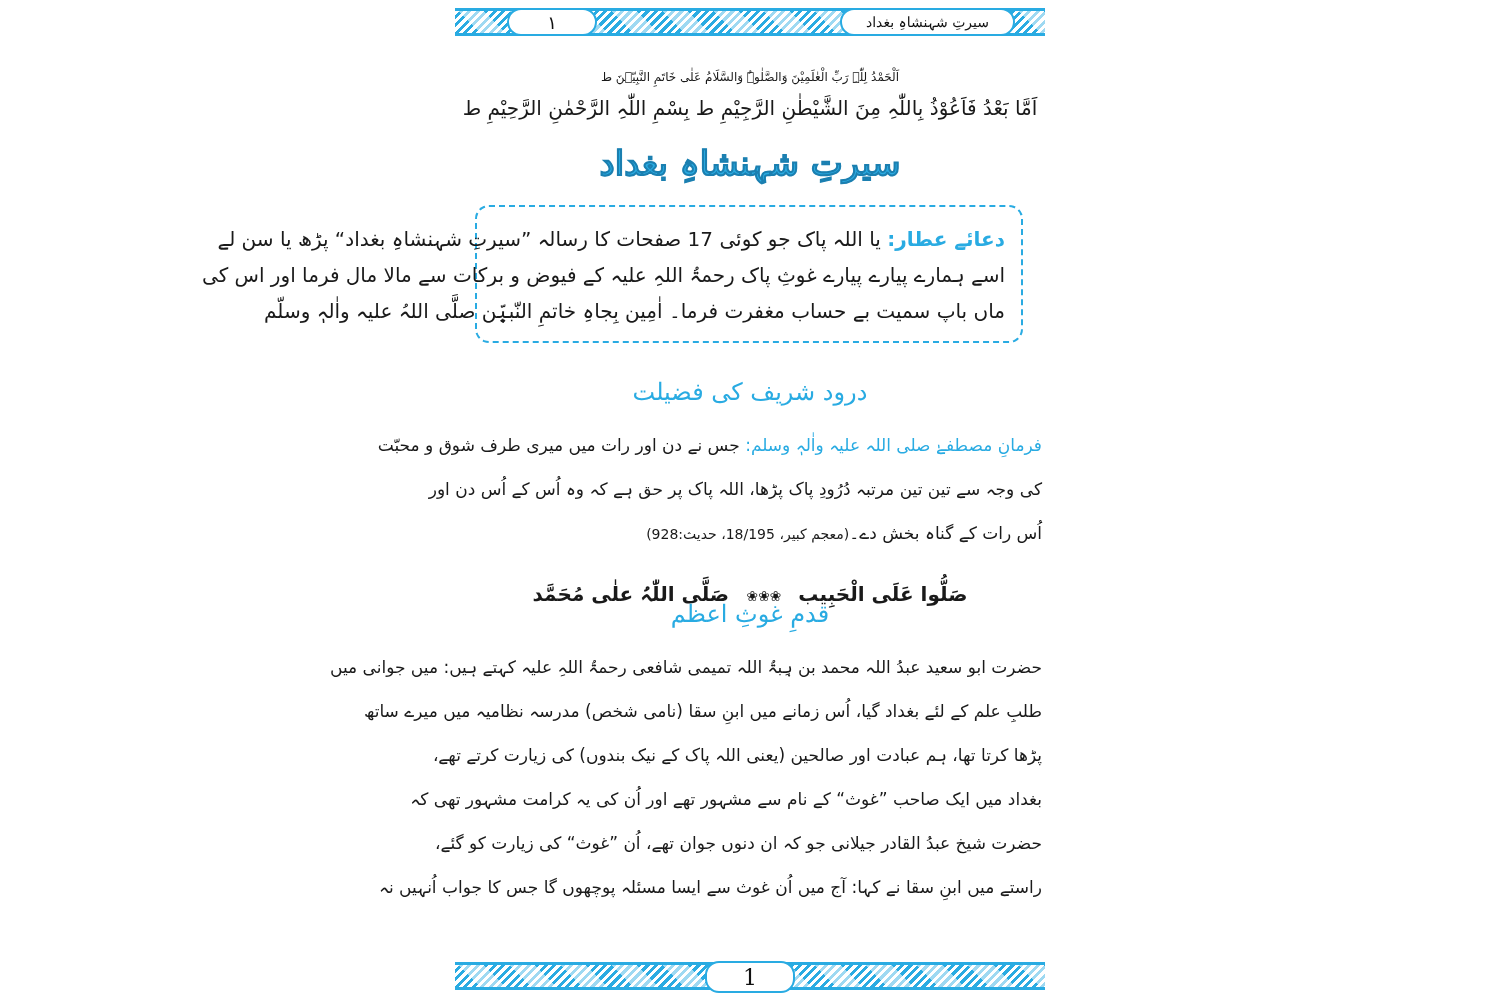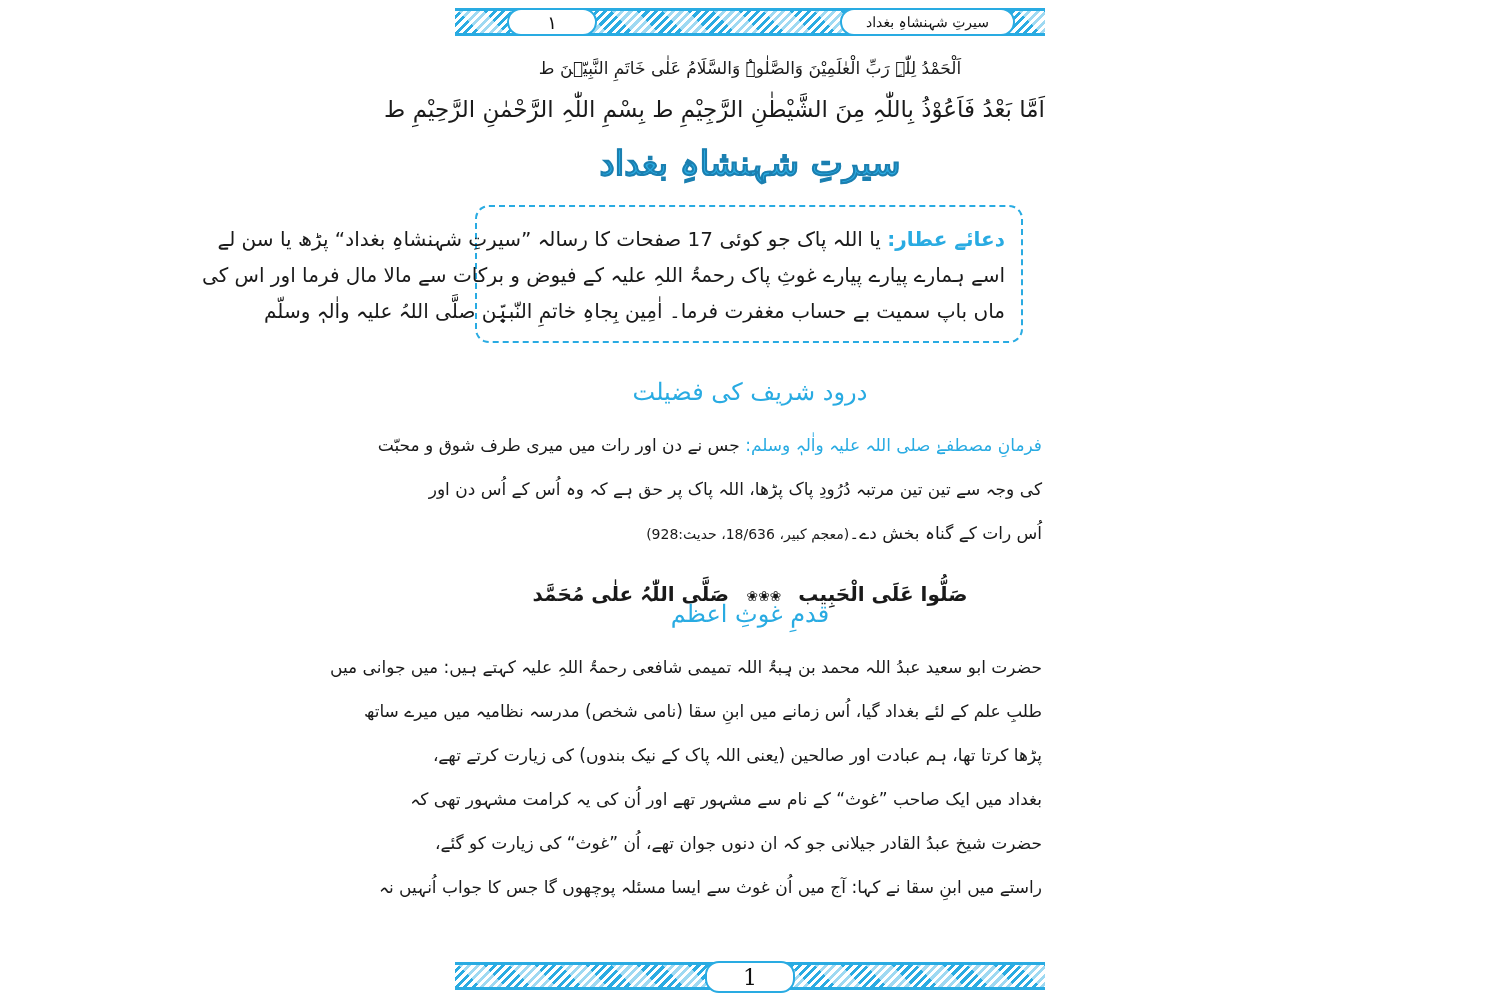--- a/index.html
+++ b/index.html
@@ -22,22 +22,22 @@
           border:2px solid #29abe2; border-radius:14px; z-index:2;
           display:flex; align-items:center; justify-content:center;
           font-family:"DejaVu Serif", serif; font-size:18px; color:#111; box-sizing:border-box; }
   .pill.num-top { left:52px; width:90px; }
   .pill.title-top { left:385px; width:175px; font-size:14px; direction:rtl; }
   .pill.num-bottom { left:250px; width:90px; top:-4px; height:32px; font-size:22px; }
 
   .rtl { direction:rtl; unicode-bidi:embed; }
   .line { position:absolute; left:0; width:590px; text-align:center; white-space:nowrap; }
 
-  .arabic1 { top:58px; font-size:17px; }
-  .arabic2 { top:96px; font-size:23px; }
+  .arabic1 { top:70px; font-size:12px; }
+  .arabic2 { top:96px; font-size:20px; }
 
   .logo-title { top:143px; font-size:34px; font-weight:bold; color:#29abe2;
                 -webkit-text-stroke:1px #1b7fb0; font-family:"DejaVu Serif", serif; }
 
   .dua-box { position:absolute; left:20px; top:205px; width:548px; height:138px;
              border:2px dashed #29abe2; border-radius:14px; box-sizing:border-box;
              padding:14px 16px 0 16px; }
   .dua-box p { margin:0; direction:rtl; text-align:justify; text-align-last:justify;
                font-size:20px; line-height:36px; white-space:nowrap; }
   .dua-box p.last { text-align-last:right; }
@@ -77,21 +77,21 @@
     <p><span class="accent">دعائے عطار:</span> <span>یا اللہ پاک جو کوئی 17 صفحات کا رسالہ ”سیرتِ شہنشاہِ بغداد“ پڑھ یا سن لے</span></p>
     <p>اسے ہمارے پیارے پیارے غوثِ پاک رحمۃُ اللہِ علیہ کے فیوض و برکات سے مالا مال فرما اور اس کی</p>
     <p class="last">ماں باپ سمیت بے حساب مغفرت فرما۔ اٰمِین بِجاہِ خاتمِ النّبیّٖن صلَّی اللہُ علیہ واٰلہٖ وسلّم</p>
   </div>
 
   <div class="line rtl heading h-durood">درود شریف کی فضیلت</div>
 
   <div class="para p-durood">
     <p><span class="accent" style="font-weight:normal">فرمانِ مصطفےٰ صلی اللہ علیہ واٰلہٖ وسلم:</span> <span>جس نے دن اور رات میں میری طرف شوق و محبّت</span></p>
     <p>کی وجہ سے تین تین مرتبہ دُرُودِ پاک پڑھا، اللہ پاک پر حق ہے کہ وہ اُس کے اُس دن اور</p>
-    <p class="last"><span>اُس رات کے گناہ بخش دے۔</span><span class="ref">(معجم کبیر، 18/636، حدیث:928)</span></p>
+    <p class="last"><span>اُس رات کے گناہ بخش دے۔</span><span class="ref">(معجم کبیر، 18/195، حدیث:928)</span></p>
   </div>
 
   <div class="line salawat">
     <span>صَلُّوا عَلَی الْحَبِیب</span>
     <span class="flowers">❀❀❀</span>
     <span>صَلَّی اللّٰہُ علٰی مُحَمَّد</span>
   </div>
 
   <div class="line rtl heading h-qadam">قدمِ غوثِ اعظم</div>
 

